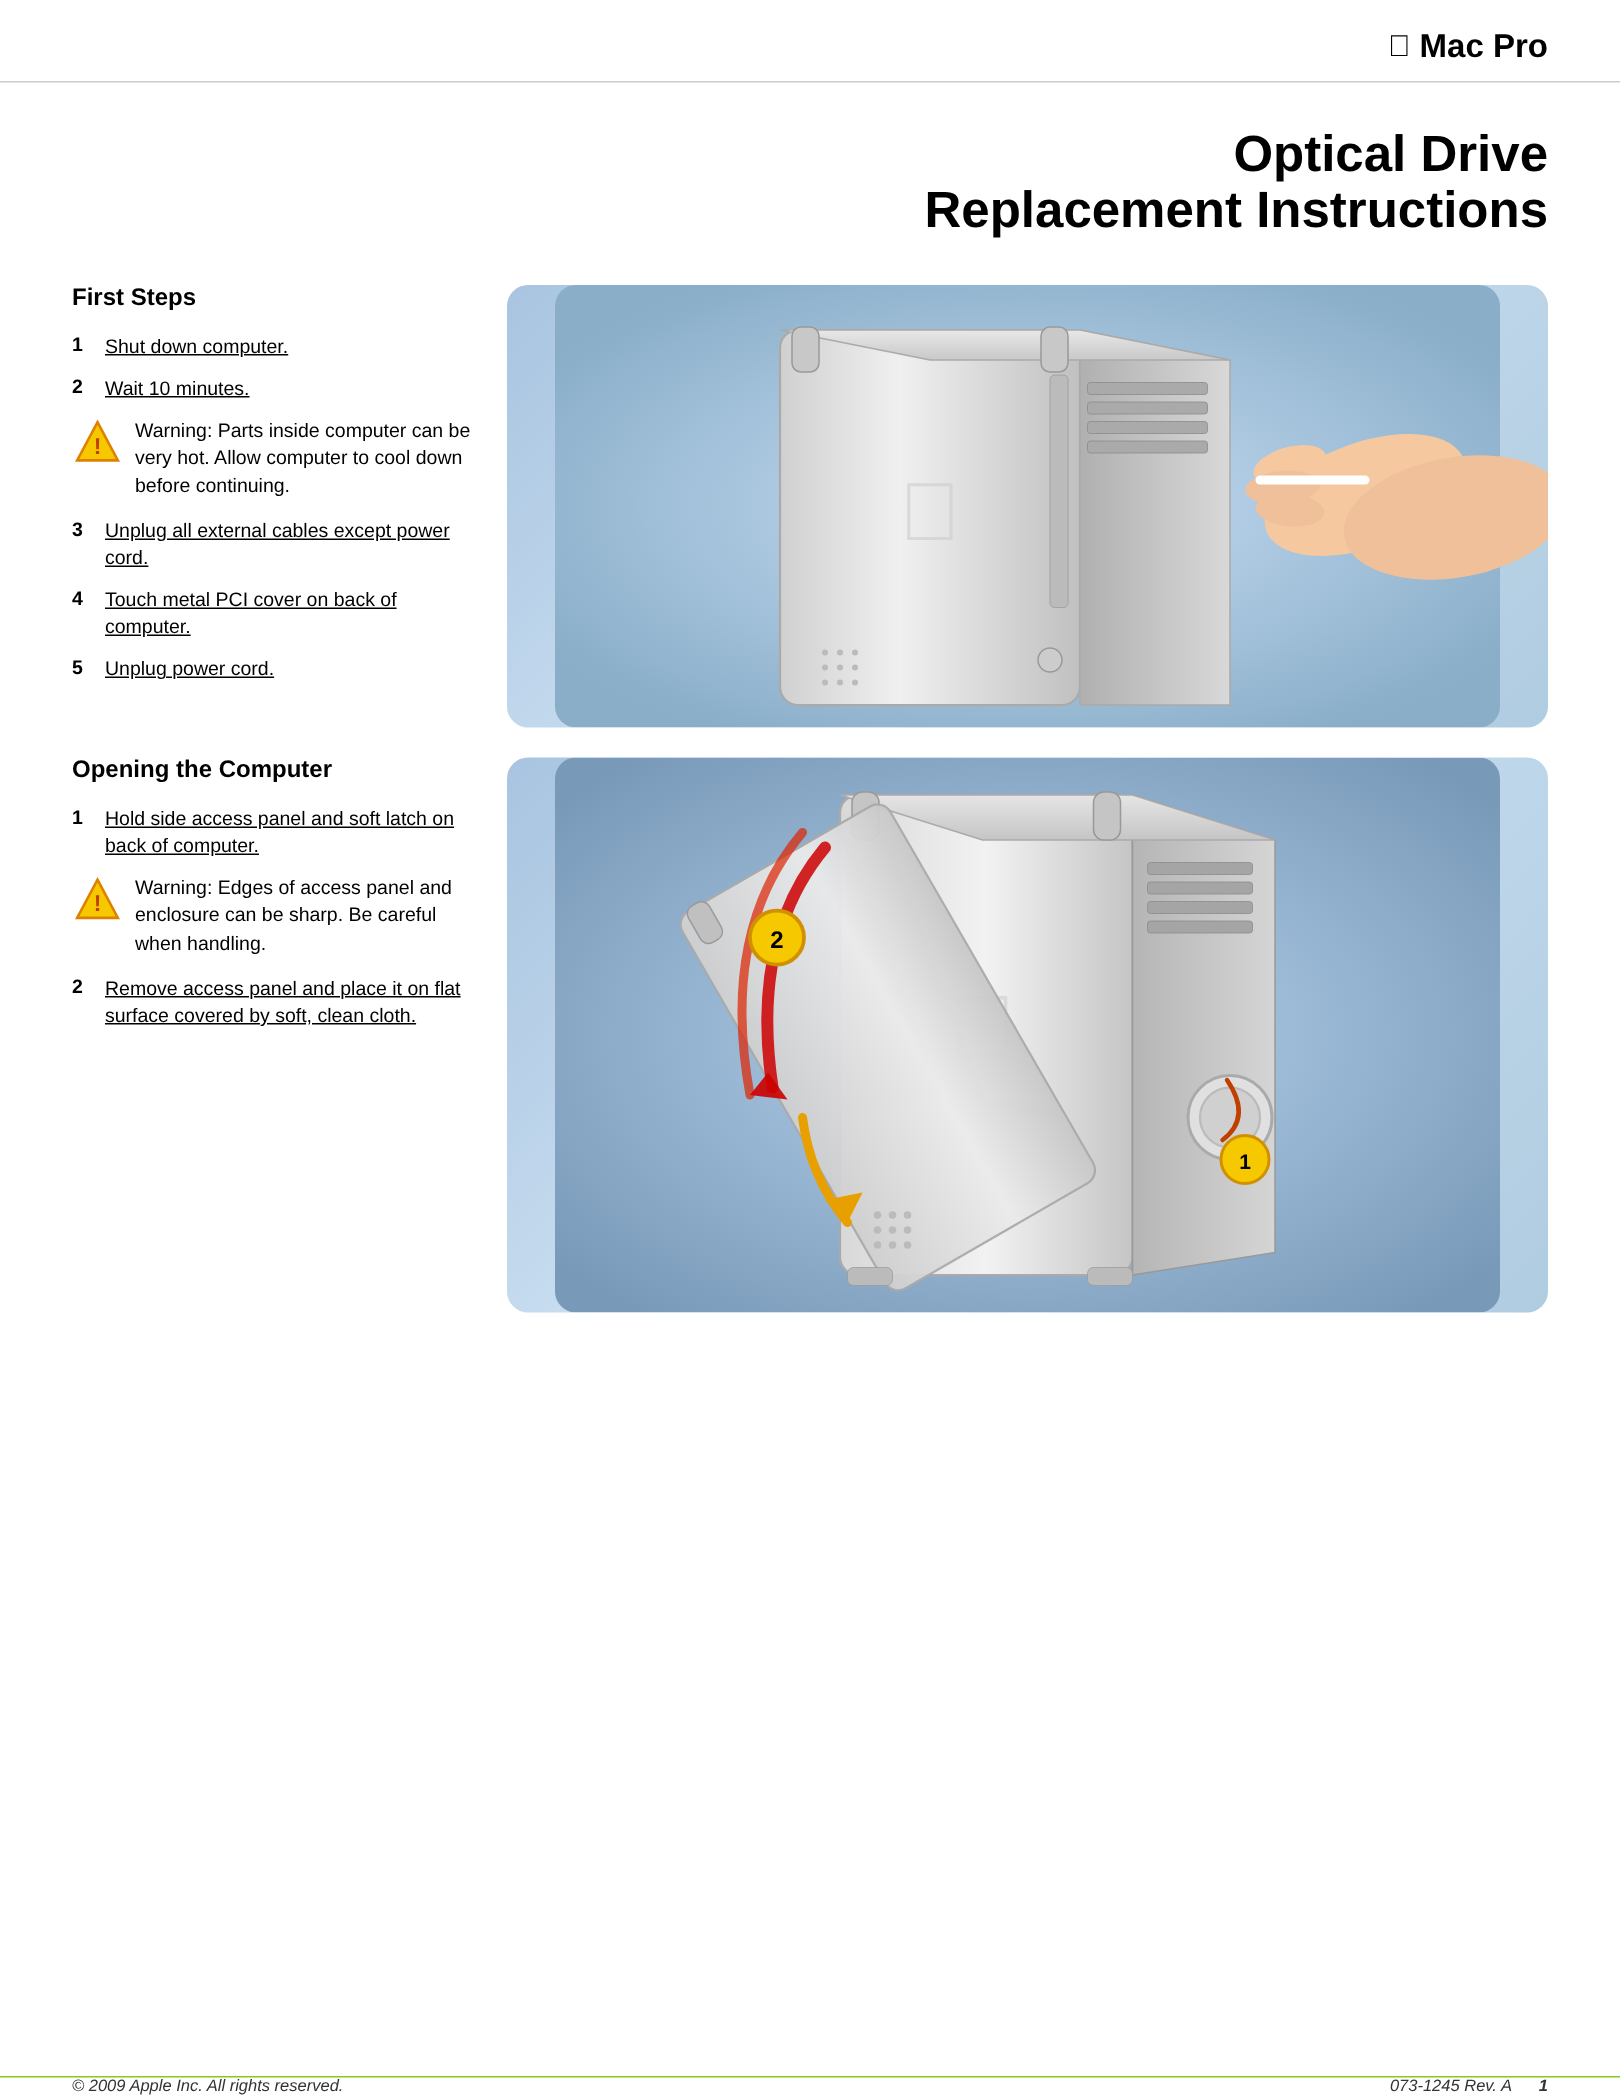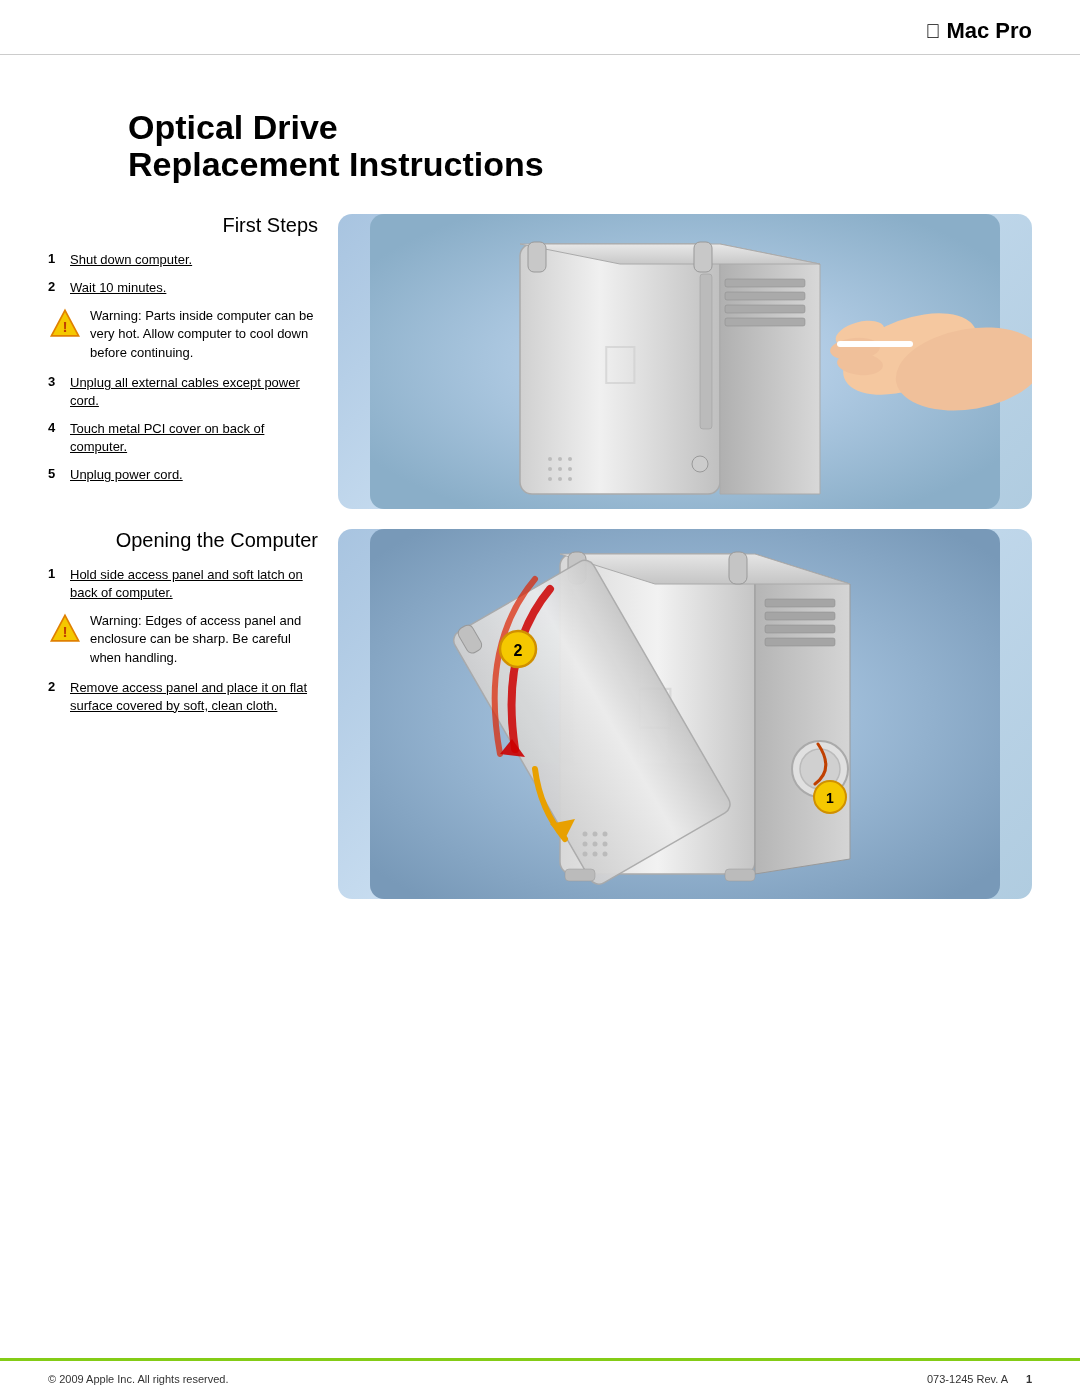--- a/index.html
+++ b/index.html
@@ -36,24 +36,23 @@
       gap: 6px;
     }
 
     
     .content {
       padding: 30px 48px 30px 48px;
     }
 
     
     .doc-title {
-      text-align: left;
+      text-align: right;
       margin-bottom: 30px;
       margin-left: 80px;
-      margin-top: 24px;
     }
     .doc-title h1 {
       font-size: 34px;
       font-weight: bold;
       line-height: 1.1;
     }
     .doc-title h2 {
       font-size: 34px;
       font-weight: bold;
       line-height: 1.1;
@@ -70,24 +69,23 @@
       flex-shrink: 0;
     }
 
     .right-col {
       flex: 1;
       padding-left: 20px;
     }
 
     
     .section-heading {
-      font-size: 20px;
-      font-weight: normal;
+      font-size: 16px;
+      font-weight: bold;
       margin-bottom: 14px;
-      text-align: right;
     }
 
     
     .step-item {
       display: flex;
       margin-bottom: 10px;
       align-items: flex-start;
     }
     .step-num {
       font-size: 13px;
@@ -145,31 +143,32 @@
     }
     .illustration-1 {
       height: 295px;
     }
     .illustration-2 {
       height: 370px;
     }
 
     
     .footer {
-      border-top: 3px solid #84cc16;
+      border-top: 1px solid #84cc16;
       display: flex;
       justify-content: space-between;
       align-items: center;
-      padding: 12px 48px;
+      padding: 0 48px;
       font-size: 11px;
       color: #333;
       position: absolute;
       bottom: 0;
       left: 0;
       width: 100%;
+      font-style: italic;
     }
   </style>
 </head>
 <body>
 
 <div class="page">
 
   <div class="header">
     <div class="header-title">
       <span style="font-size:20px;"></span>

